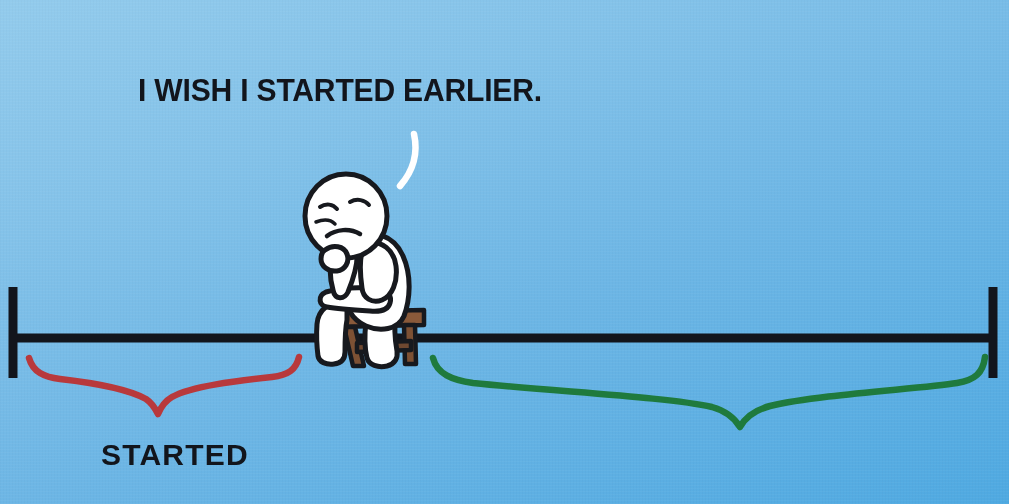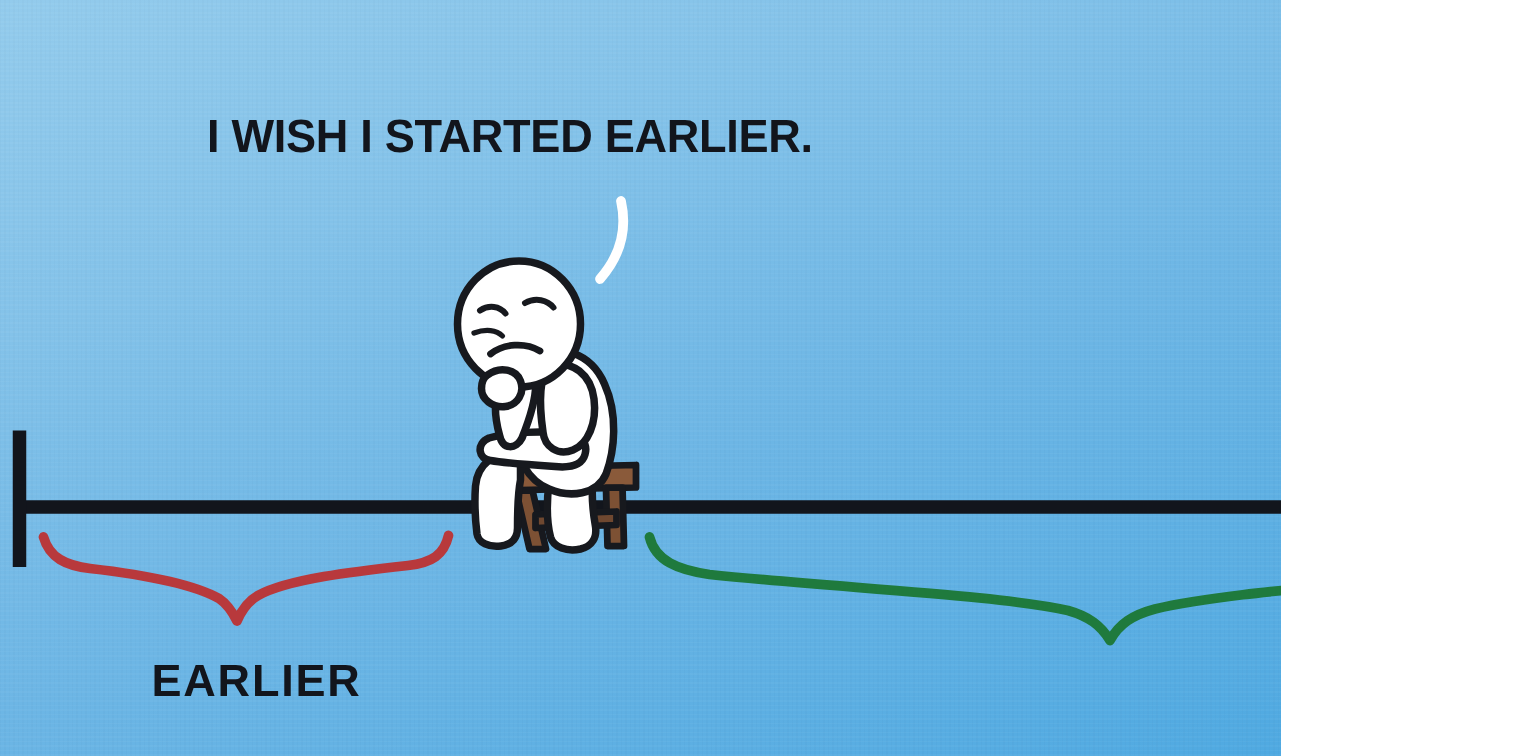--- a/index.html
+++ b/index.html
@@ -2,21 +2,21 @@
 <html><head>
 <meta charset="utf-8">
 <style>
   html, body {
     margin: 0;
     padding: 0;
     background: #ffffff;
   }
   #scene {
     position: relative;
-    width: 854px;
+    width: 1009px;
     height: 504px;
     overflow: hidden;
     font-family: "Liberation Sans", sans-serif;
   }
   #bg {
     position: absolute;
     inset: 0;
     background: linear-gradient(160deg, #93cbec 0%, #83c2e9 28%, #6db6e5 58%, #4fa9e1 100%);
   }
   #bg-grain {
@@ -168,16 +168,16 @@
              C 437 374 452 380 473 383
              C 560 392 668 397 712 407
              C 726 411 734 417 740 427
              C 746 416 755 410 770 406
              C 820 394 920 389 957 383
              C 975 380 983 373 985 357" stroke="#1f7a3d" stroke-width="6.5" stroke-linecap="round" stroke-linejoin="round" fill="none"></path>
   </svg>
 
   <div class="quote-text">I WISH I STARTED EARLIER.</div>
 
-  <div class="axis-label" id="label-regret">EARLIER</div>
+  <div class="axis-label" id="label-regret">STARTED</div>
 
 
 </div>
 
 </body></html>

